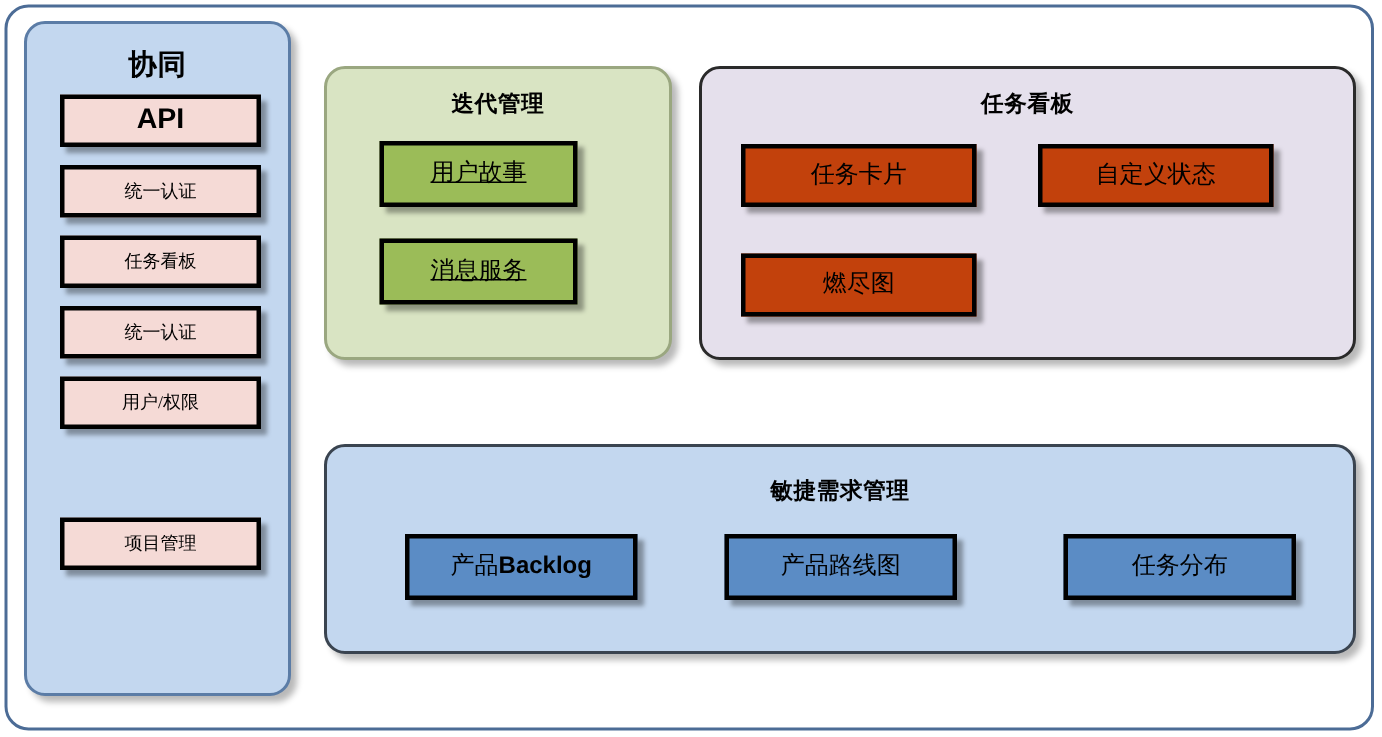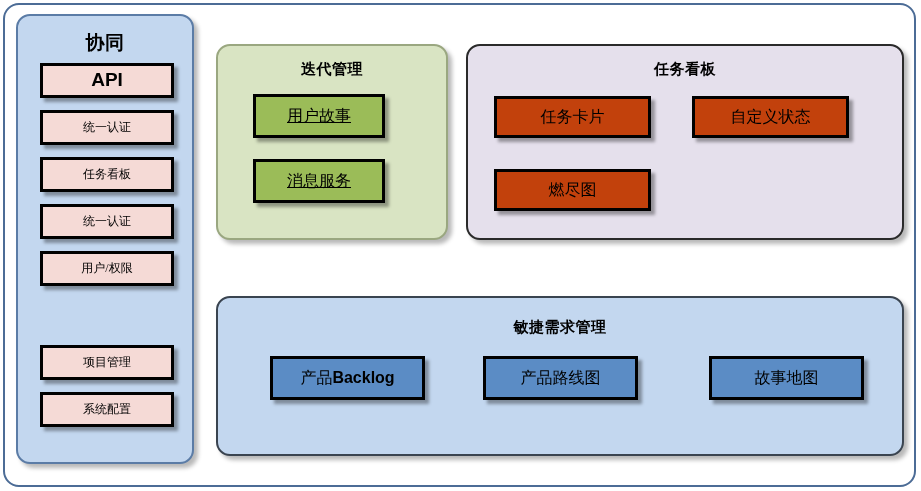--- a/index.html
+++ b/index.html
@@ -90,21 +90,21 @@
   .panel-taskboard .panel-title {
     top: 14px;
     font-size: 15px;
   }
 
   
   .panel-agile {
     left: 216px;
     top: 296px;
     width: 688px;
-    height: 160px;
+    height: 140px;
     background: #c3d7ef;
     border: 2px solid #3a4450;
   }
   .panel-agile .panel-title {
     top: 20px;
     font-size: 15px;
   }
 
   
   .item {
@@ -191,23 +191,20 @@
     </div>
     <div class="item item-pink" style="top:188px">
       <span class="item-label">统一认证</span>
     </div>
     <div class="item item-pink" style="top:235px">
       <span class="item-label">用户/权限</span>
     </div>
     <div class="item item-pink" style="top:329px">
       <span class="item-label">项目管理</span>
     </div>
-    <div class="item item-pink" style="top:376px">
-      <span class="item-label">系统配置</span>
-    </div>
   </div>
 
   <div class="panel panel-iteration">
     <div class="panel-title">迭代管理</div>
 
     <div class="item item-green" style="top:48px">
       <span class="item-label">用户故事</span>
     </div>
     <div class="item item-green" style="top:113px">
       <span class="item-label">消息服务</span>
@@ -233,17 +230,17 @@
 
     <div class="item item-blue" style="left:52px; top:58px">
       <span class="item-label">
         <span>产品</span><span class="mixed-bold">Backlog</span>
       </span>
     </div>
     <div class="item item-blue" style="left:265px; top:58px">
       <span class="item-label">产品路线图</span>
     </div>
     <div class="item item-blue" style="left:491px; top:58px">
-      <span class="item-label">故事地图</span>
+      <span class="item-label">任务分布</span>
     </div>
   </div>
 
 </div>
 
 </body></html>

